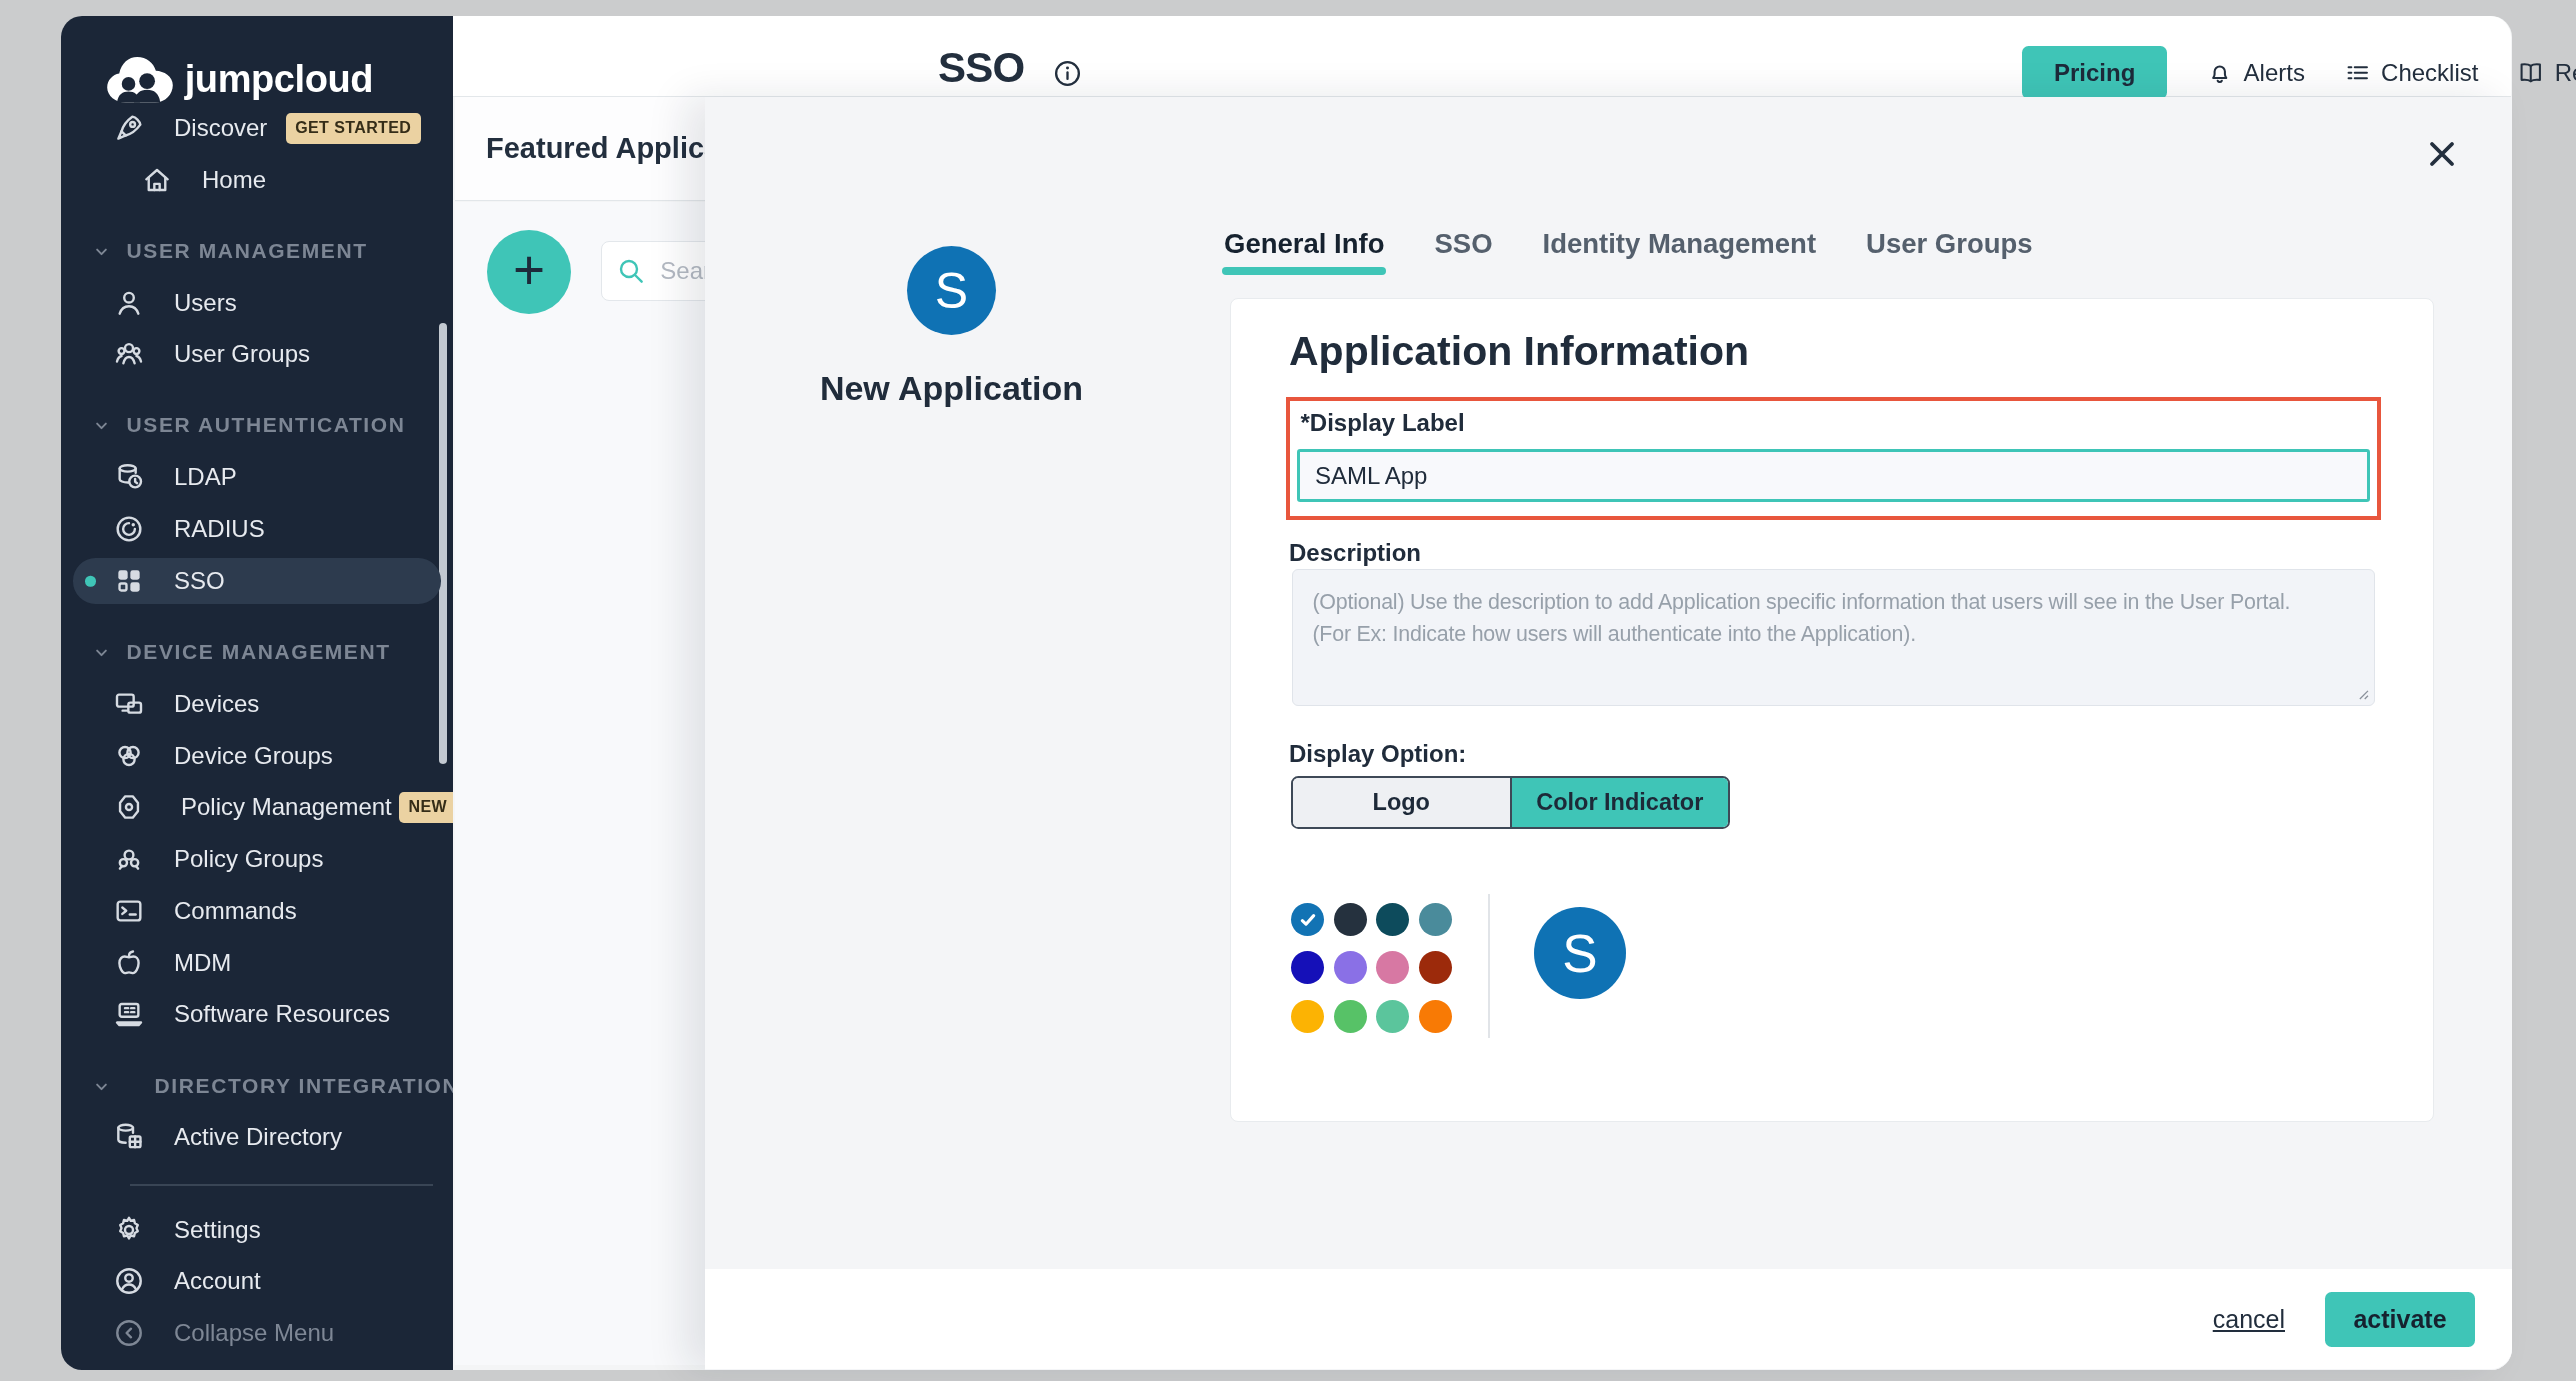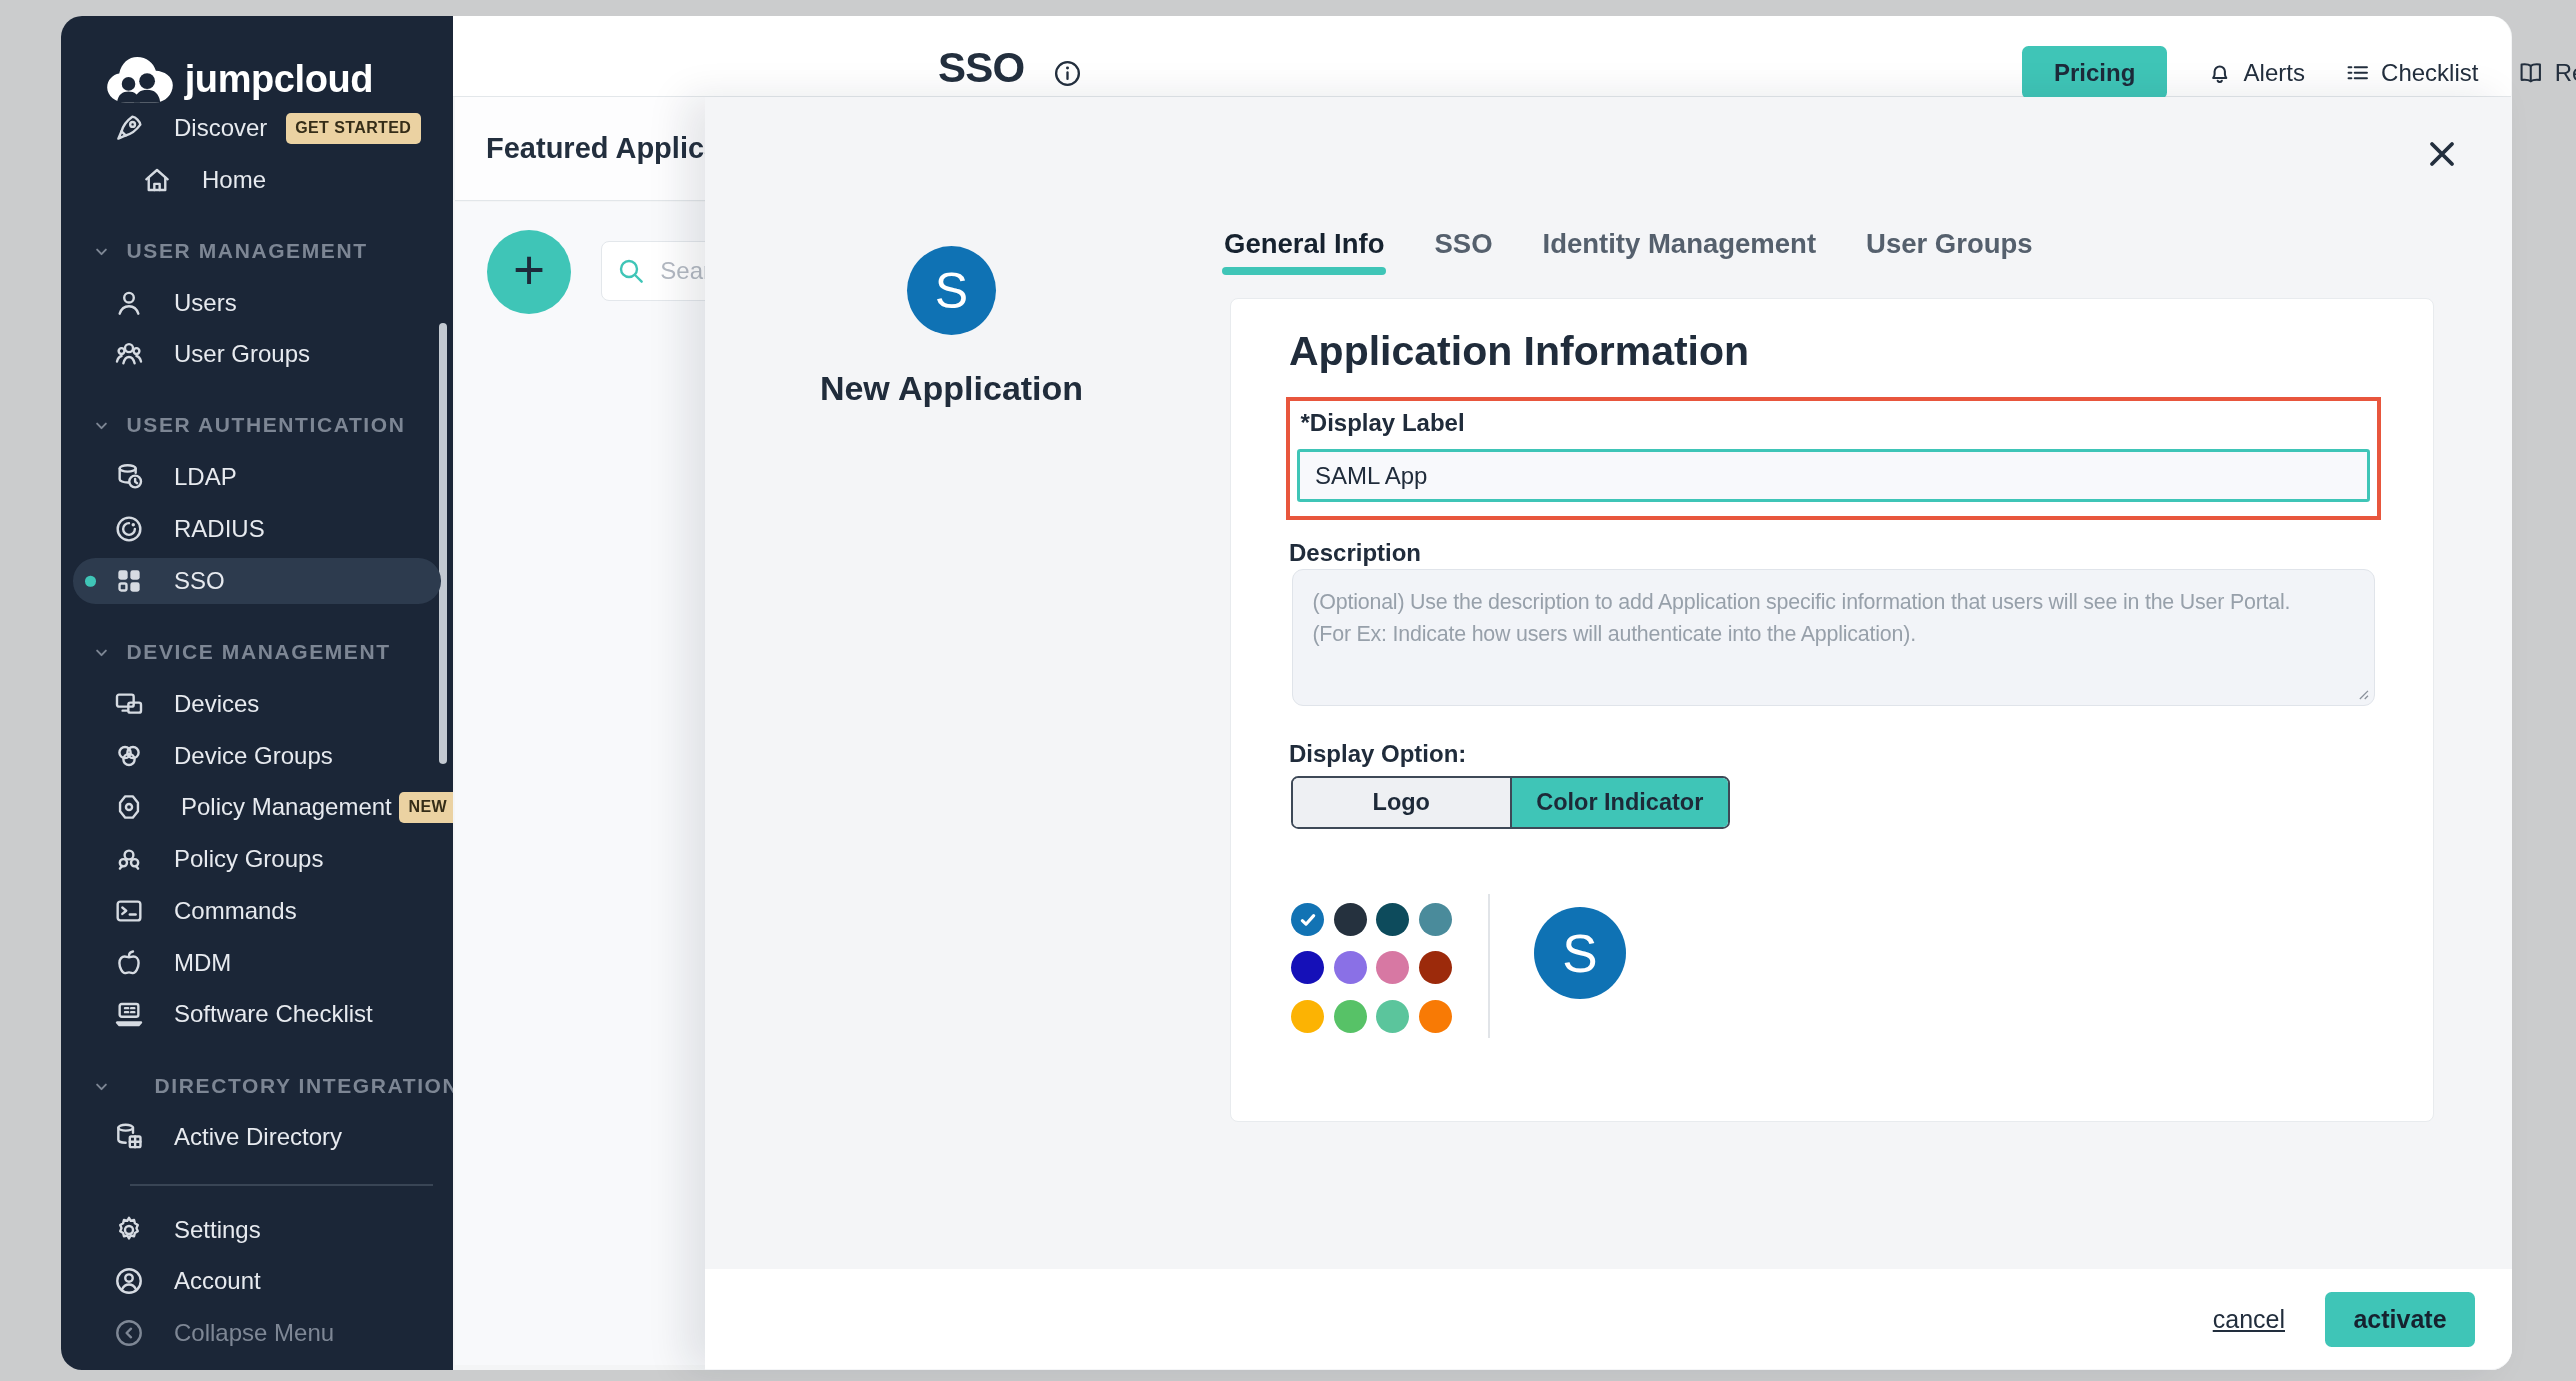--- a/index.html
+++ b/index.html
@@ -87,21 +87,21 @@
     border:1.6px solid #e8ebee;border-radius:8px;}
   .card h2{position:absolute;left:58px;top:29px;margin:0;font-size:41px;font-weight:800;color:#202c3b;}
   .highlight{position:absolute;left:55px;top:98px;width:1095px;height:123px;
     border:4px solid var(--highlight);}
   .highlight .flabel{position:absolute;left:10.5px;top:8px;font-size:24px;font-weight:700;color:#202c3b;}
   .text-input{position:absolute;left:7.3px;top:48px;width:1073px;height:53px;
     border:3.2px solid var(--accent);border-radius:3.2px;background:#f8f9fc;font-family:inherit;
     font-size:24px;color:#202c3b;padding:0 14.6px;outline:none;}
   .desc-label{position:absolute;left:58px;top:240px;font-size:24px;font-weight:700;color:#202c3b;}
   .textarea-box{position:absolute;left:61px;top:270px;width:1083px;height:137px;background:#f2f4f8;
-    border:1.6px solid #e0e4ea;border-radius:11px;padding:16px 19.4px;cursor:text;}
+    border:1.6px solid #e0e4ea;border-radius:6px;padding:16px 19.4px;cursor:text;}
   .textarea-box .ph{display:block;max-width:1011px;font-size:21.4px;letter-spacing:-0.2px;
     line-height:32px;color:#97a0aa;}
   .resize-handle{position:absolute;right:4.9px;bottom:4.9px;width:14.6px;height:14.6px;color:#8a919b;}
   .opt-label{position:absolute;left:58px;top:441px;font-size:24px;font-weight:700;color:#202c3b;}
   .segmented{position:absolute;left:60px;top:477px;width:439px;height:53px;border:2.4px solid #3e4957;
     border-radius:7.3px;display:flex;overflow:hidden;}
   .seg{flex:1;display:flex;align-items:center;justify-content:center;font-size:23.5px;font-weight:700;
     color:#1d2938;background:#eef0f3;cursor:pointer;}
   .seg + .seg{border-left:2.4px solid #3e4957;}
   .seg.sel{background:var(--accent);}
@@ -356,21 +356,21 @@
         <span class="lbl">MDM</span>
       </div>
       <div class="nav-row" style="top: 972px;">
         <span class="icon">
           <svg viewBox="0 0 24 24" fill="none" stroke="currentColor" stroke-width="1.8" stroke-linecap="round" stroke-linejoin="round">
             <rect x="5" y="4.5" width="14" height="9.6" rx="1.5"></rect>
             <path d="M3 18.4h18l-1.8 1.9H4.8z"></path>
             <path d="M9 7.6h2.4M9 10.6h2.4M13.6 7.6H16M13.6 10.6H16"></path>
           </svg>
         </span>
-        <span class="lbl">Software Checklist</span>
+        <span class="lbl">Software Resources</span>
       </div>
       <div class="nav-hdr" style="top: 1044px; gap: 28px;">
         <span class="chev">
           <svg viewBox="0 0 24 24" fill="none" stroke="currentColor" stroke-width="1.8" stroke-linecap="round" stroke-linejoin="round">
             <path d="M7 9.8l5 5.2 5-5.2" stroke-width="2.2"></path>
           </svg>
         </span>
         <span class="txt">DIRECTORY INTEGRATIONS</span>
       </div>
       <div class="nav-row" style="top: 1095px;">

